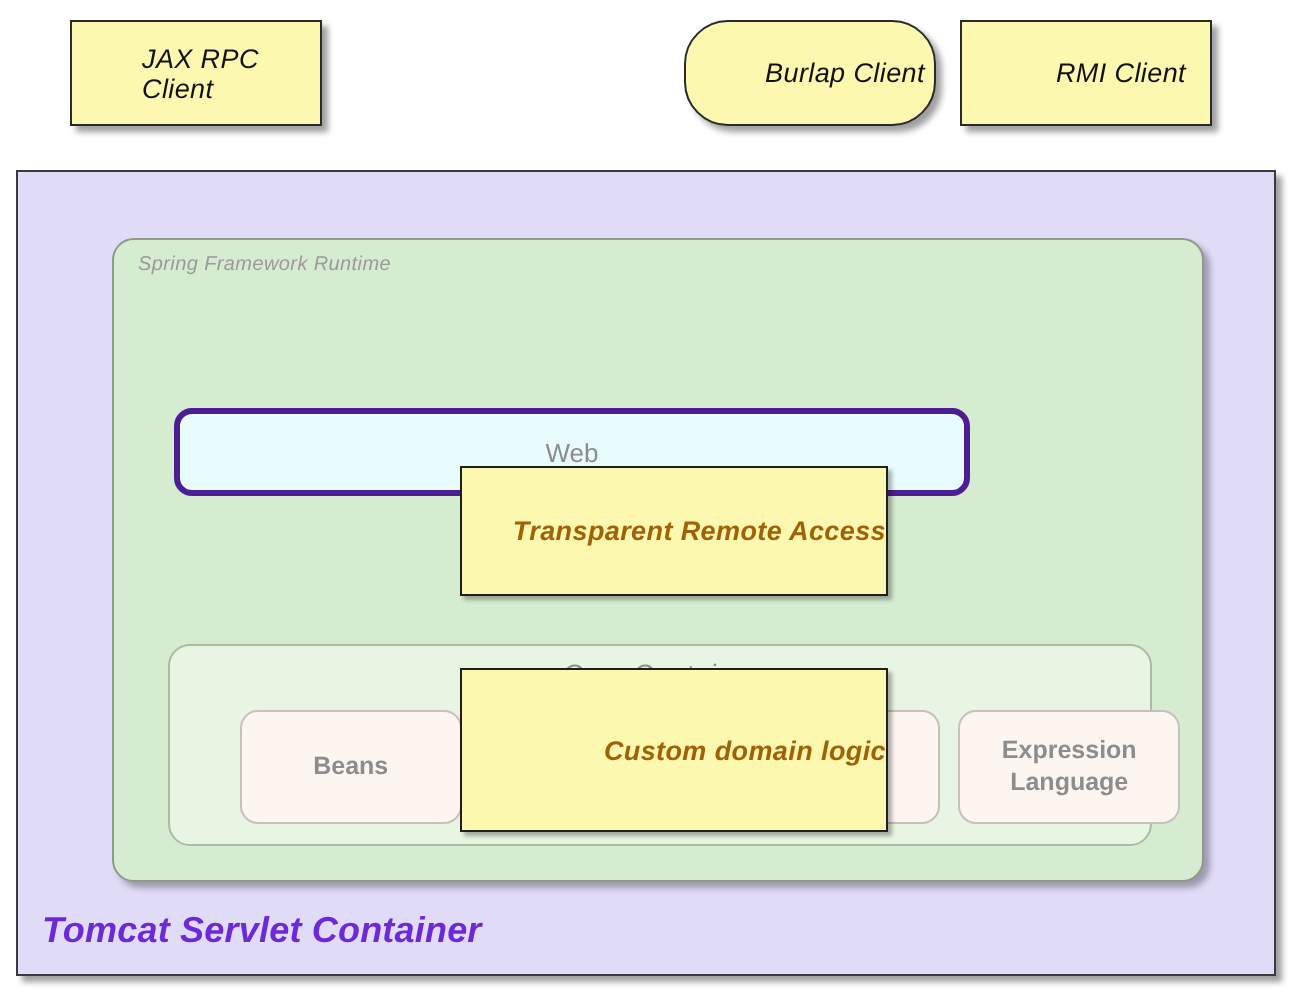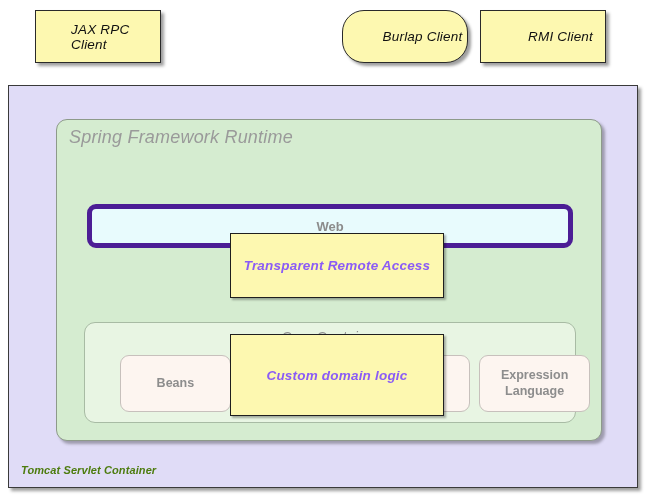--- a/index.html
+++ b/index.html
@@ -54,62 +54,62 @@
     width: 630px;
     height: 403px;
     background: #e0dcf7;
     border: 1px solid #3a3a3a;
     box-shadow: 3px 3px 3px rgba(0,0,0,0.38);
   }
   #tomcat-label {
     position: absolute;
     left: 12px;
     bottom: 11px;
-    font-size: 11px;
+    font-size: 18px;
     font-weight: bold;
     font-style: italic;
-    color: #4d7c0f;
+    color: #6d28d9;
     letter-spacing: 0.1px;
   }
 
   
   #spring-runtime {
     left: 47px;
     top: 33px;
     width: 546px;
     height: 322px;
     background: #d5ecd0;
     border: 1px solid #8d9a8a;
     border-radius: 11px;
     box-shadow: 3px 3px 3px rgba(0,0,0,0.30);
   }
   #spring-runtime-label {
     position: absolute;
     left: 12px;
     top: 7px;
-    font-size: 18px;
+    font-size: 10px;
     font-style: italic;
     color: #9a9a9a;
     letter-spacing: 0.2px;
   }
 
   
   #web-bar {
     left: 30px;
     top: 84px;
-    width: 486px;
+    width: 398px;
     height: 44px;
     background: #e8fbfd;
-    border: 5px solid #4c1d95;
+    border: 3px solid #4c1d95;
     border-radius: 9px;
     display: flex;
     align-items: center;
     justify-content: center;
     font-size: 13px;
-    font-weight: bold;
+    font-weight: normal;
     color: #8c8c8c;
   }
 
   
   #core-container {
     left: 27px;
     top: 202px;
     width: 492px;
     height: 101px;
     background: #e8f5e3;
@@ -153,25 +153,25 @@
     padding: 0 4px;
     box-sizing: border-box;
   }
 
   
   .overlay-box {
     background: #fdf8b0;
     border: 1px solid #1f1f1f;
     display: flex;
     align-items: center;
-    justify-content: center;
+    justify-content: flex-end;
     font-size: 13.5px;
     font-weight: bold;
     font-style: italic;
-    color: #8b5cf6;
+    color: #a16207;
     letter-spacing: 0.2px;
     z-index: 20;
     box-shadow: 2px 2px 2px rgba(0,0,0,0.30);
   }
   #transparent-remote-access {
     left: 221px;
     top: 147px;
     width: 214px;
     height: 65px;
   }

